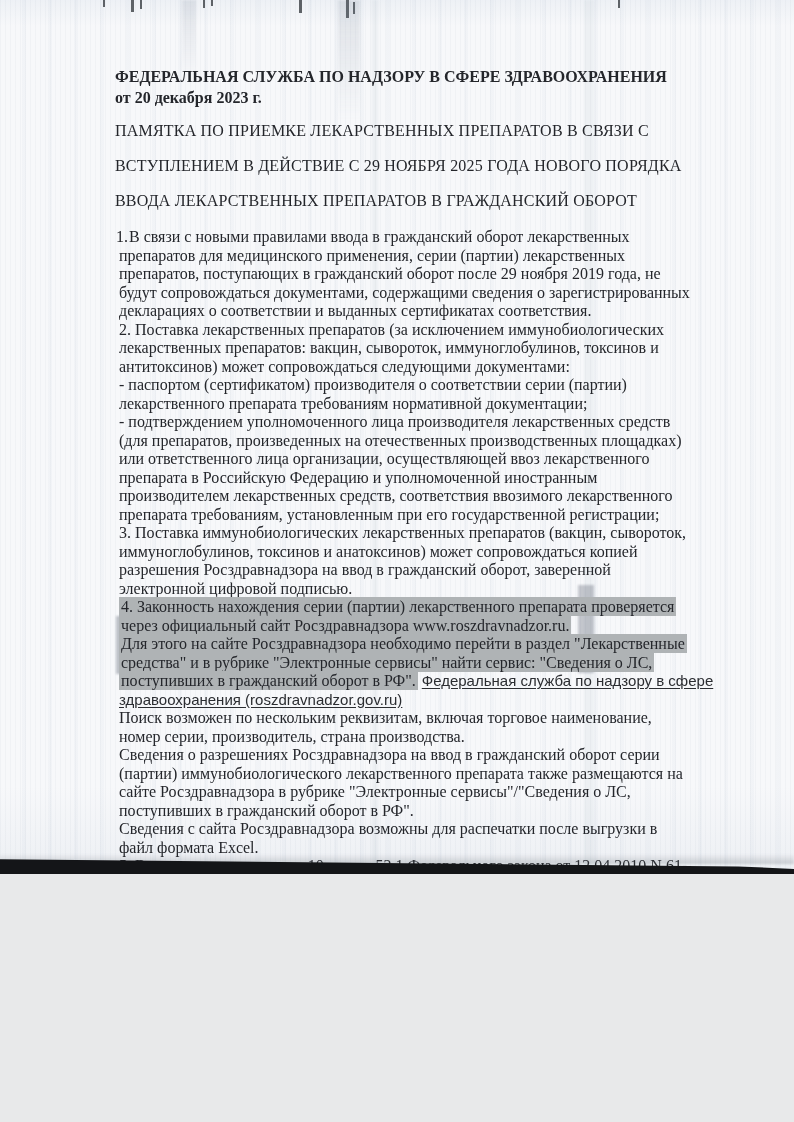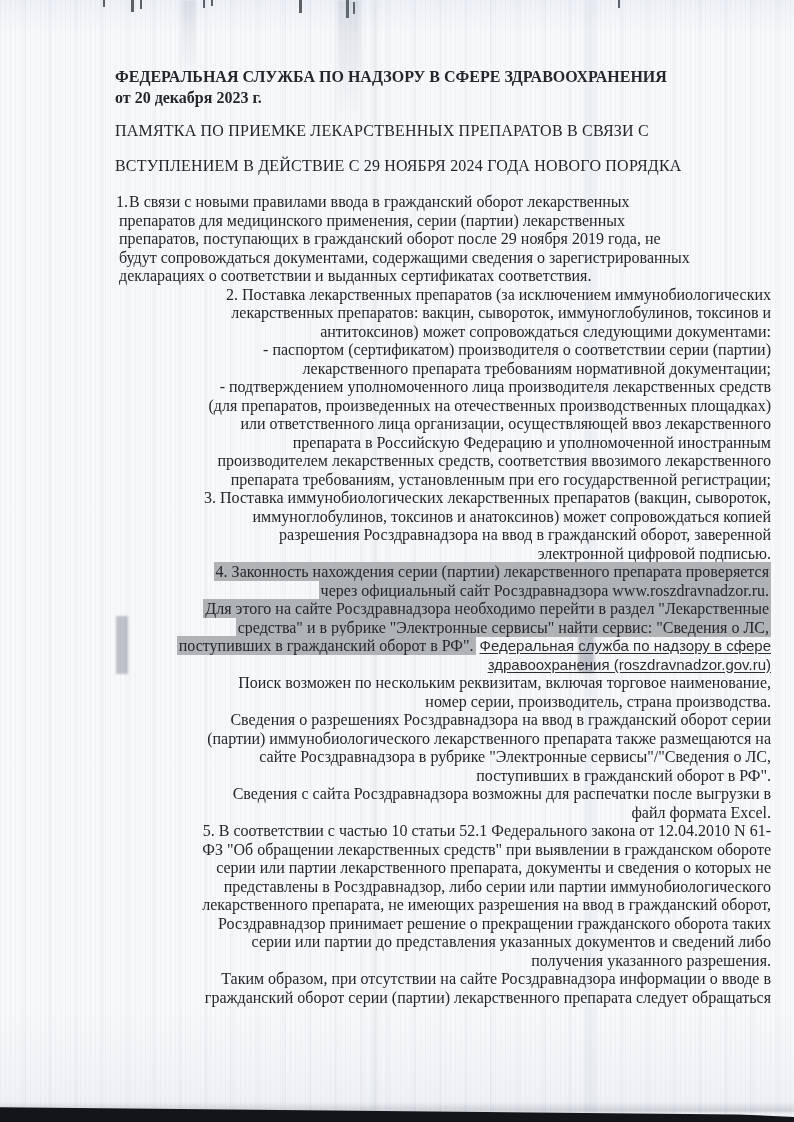--- a/index.html
+++ b/index.html
@@ -1,34 +1,34 @@
 <!DOCTYPE html>
 <html lang="ru"><head>
 <meta charset="utf-8">
 <style>
   html,body{margin:0;padding:0;background:#e8e9ea;}
   .page{
-    position:relative;width:794px;height:1122px;overflow:hidden;
+    position:relative;width:794px;height:874px;overflow:hidden;
     background-color:#f7f8fa;
     background-image:
       repeating-linear-gradient(90deg, rgba(120,140,160,0.055) 0px, rgba(120,140,160,0.055) 1px, transparent 1px, transparent 5px),
       repeating-linear-gradient(90deg, transparent 0px, transparent 22px, rgba(140,160,185,0.05) 22px, rgba(140,160,185,0.05) 26px),
       linear-gradient(180deg, rgba(205,215,228,0.22) 0%, rgba(205,215,228,0.0) 3%),
       linear-gradient(180deg, rgba(190,200,214,0.0) 90%, rgba(190,200,214,0.18) 100%);
     font-family:"Liberation Serif","DejaVu Serif",serif;
     color:#24262b;
   }
   .doc{position:absolute;left:115px;top:66px;width:656px;}
   .agency,.dateline{font-weight:bold;font-size:16px;line-height:21px;white-space:pre-line;}
   .titleblock{margin-top:15px;}
   .title-line{font-weight:normal;font-size:16px;line-height:16px;margin-bottom:19px;letter-spacing:0.2px;}
   .body{margin-top:0px;padding-left:4px;font-size:16px;line-height:18.5px;}
   .item1{position:relative;white-space:pre-line;text-indent:10px;}
   .item1 .num{position:absolute;left:-3px;top:0;text-indent:0;}
-  .flow{white-space:pre-line;text-align:right;}
+  .flow{white-space:pre-line;}
   .seg-normal{}
   .seg-highlight{background:#afb3b5;box-decoration-break:clone;-webkit-box-decoration-break:clone;padding:1px 2px;}
   .seg-link{font-family:"Liberation Sans","DejaVu Sans",sans-serif;font-size:15px;color:#2b2d31;text-decoration:underline;text-underline-offset:2px;cursor:pointer;}
   
   .mark{position:absolute;background:#2e3338;opacity:0.75;filter:blur(0.4px);}
   .smudge{position:absolute;filter:blur(1px);}
   .streak{position:absolute;filter:blur(0.8px);}
   .bottom-edge{
     position:absolute;left:0;bottom:0;width:794px;height:18px;background:#141518;
     clip-path:polygon(0 18%, 93% 58%, 100% 72%, 100% 100%, 0 100%);
@@ -61,21 +61,22 @@
 
   <div class="smudge" style="left:578px;top:585px;width:16px;height:88px;background:rgba(60,70,85,0.28);"></div>
   <div class="smudge" style="left:116px;top:616px;width:12px;height:58px;background:rgba(60,70,85,0.30);"></div>
 
   <div class="doc">
     <div class="agency">ФЕДЕРАЛЬНАЯ СЛУЖБА ПО НАДЗОРУ В СФЕРЕ ЗДРАВООХРАНЕНИЯ</div>
     <div class="dateline">от 20 декабря 2023 г.</div>
 
     <div class="titleblock">
       <div class="title-line">ПАМЯТКА ПО ПРИЕМКЕ ЛЕКАРСТВЕННЫХ ПРЕПАРАТОВ В СВЯЗИ С</div>
-      <div class="title-line">ВСТУПЛЕНИЕМ В ДЕЙСТВИЕ С 29 НОЯБРЯ 2024 ГОДА НОВОГО ПОРЯДКА</div>
+      <div class="title-line">ВСТУПЛЕНИЕМ В ДЕЙСТВИЕ С 29 НОЯБРЯ 2025 ГОДА НОВОГО ПОРЯДКА</div>
+      <div class="title-line">ВВОДА ЛЕКАРСТВЕННЫХ ПРЕПАРАТОВ В ГРАЖДАНСКИЙ ОБОРОТ</div>
     </div>
 
     <div class="body">
       <div class="item1"><span class="num">1.</span><span>В связи с новыми правилами ввода в гражданский оборот лекарственных
 препаратов для медицинского применения, серии (партии) лекарственных
 препаратов, поступающих в гражданский оборот после 29 ноября 2019 года, не
 будут сопровождаться документами, содержащими сведения о зарегистрированных
 декларациях о соответствии и выданных сертификатах соответствия.</span></div>
       <div class="flow"><span class="seg-normal">2. Поставка лекарственных препаратов (за исключением иммунобиологических
 лекарственных препаратов: вакцин, сывороток, иммуноглобулинов, токсинов и

